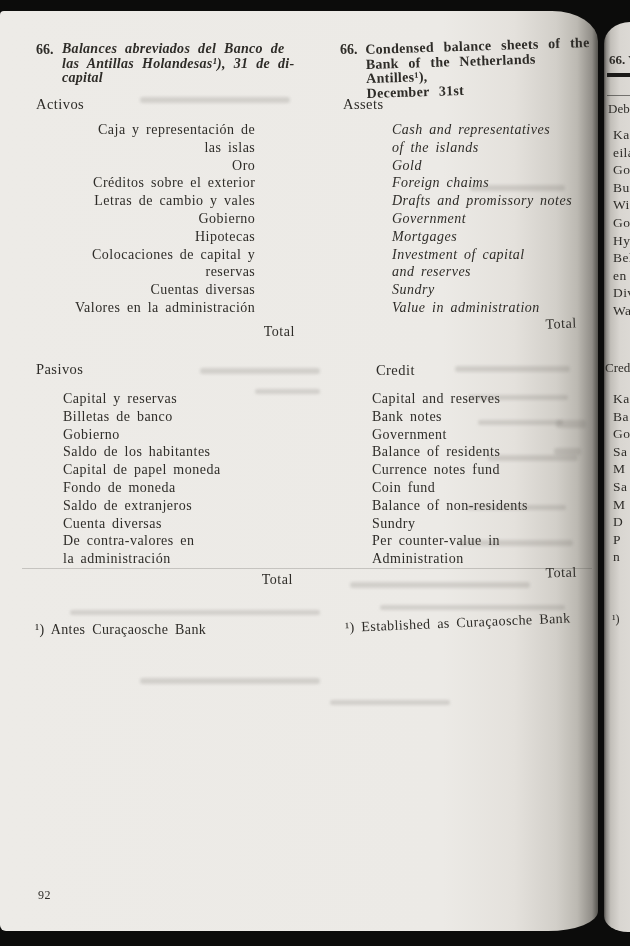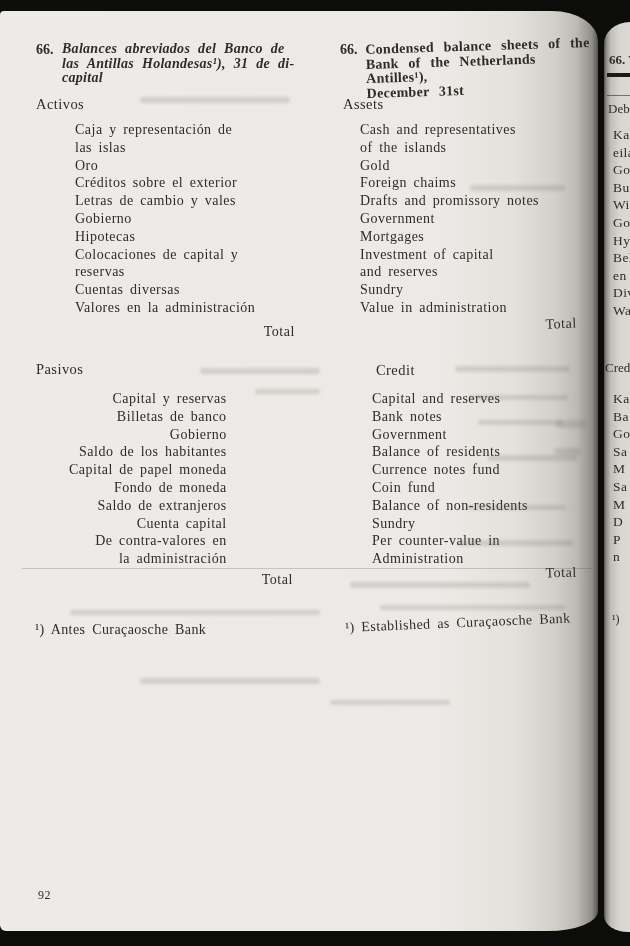--- a/index.html
+++ b/index.html
@@ -81,62 +81,62 @@
       <div class="hlines wide">
           <div>Condensed balance sheets of the</div>
           <div>Bank of the Netherlands Antilles¹),</div>
           <div>December 31st</div>
         </div>
     </div>
 
     <div class="section-label" style="left:36px; top:85px;">Activos</div>
     <div class="section-label" style="left:343px; top:85px;">Assets</div>
 
-    <div class="item-list" style="left:75px; top:110px;">
+    <div class="item-list" style="left:75px; top:110px;text-align:right;">
         <div>Caja y representación de</div>
         <div>las islas</div>
         <div>Oro</div>
         <div>Créditos sobre el exterior</div>
         <div>Letras de cambio y vales</div>
         <div>Gobierno</div>
         <div>Hipotecas</div>
         <div>Colocaciones de capital y</div>
         <div>reservas</div>
         <div>Cuentas diversas</div>
         <div>Valores en la administración</div>
       </div>
-    <div class="item-list" style="left:360px; top:110px;">
+    <div class="item-list" style="left:392px; top:110px;font-style:italic;">
         <div>Cash and representatives</div>
         <div>of the islands</div>
         <div>Gold</div>
         <div>Foreign chaims</div>
         <div>Drafts and promissory notes</div>
         <div>Government</div>
         <div>Mortgages</div>
         <div>Investment of capital</div>
         <div>and reserves</div>
         <div>Sundry</div>
         <div>Value in administration</div>
       </div>
 
     <div class="total-row" style="left:75px; top:313px; width:220px;">Total</div>
     <div class="total-row tilt-up" style="left:372px; top:313px; width:205px;">Total</div>
 
     <div class="section-label" style="left:36px; top:350px;text-align:right;">Pasivos</div>
     <div class="section-label" style="left:344px; top:351px;margin-left:32px;">Credit</div>
 
-    <div class="item-list" style="left:69px; top:379px;text-align:right;">
+    <div class="item-list" style="left:63px; top:379px;">
         <div>Capital y reservas</div>
         <div>Billetas de banco</div>
         <div>Gobierno</div>
         <div>Saldo de los habitantes</div>
         <div>Capital de papel moneda</div>
         <div>Fondo de moneda</div>
         <div>Saldo de extranjeros</div>
-        <div>Cuenta capital</div>
+        <div>Cuenta diversas</div>
         <div>De contra-valores en</div>
         <div>la administración</div>
       </div>
     <div class="item-list" style="left:372px; top:379px;">
         <div>Capital and reserves</div>
         <div>Bank notes</div>
         <div>Government</div>
         <div>Balance of residents</div>
         <div>Currence notes fund</div>
         <div>Coin fund</div>

